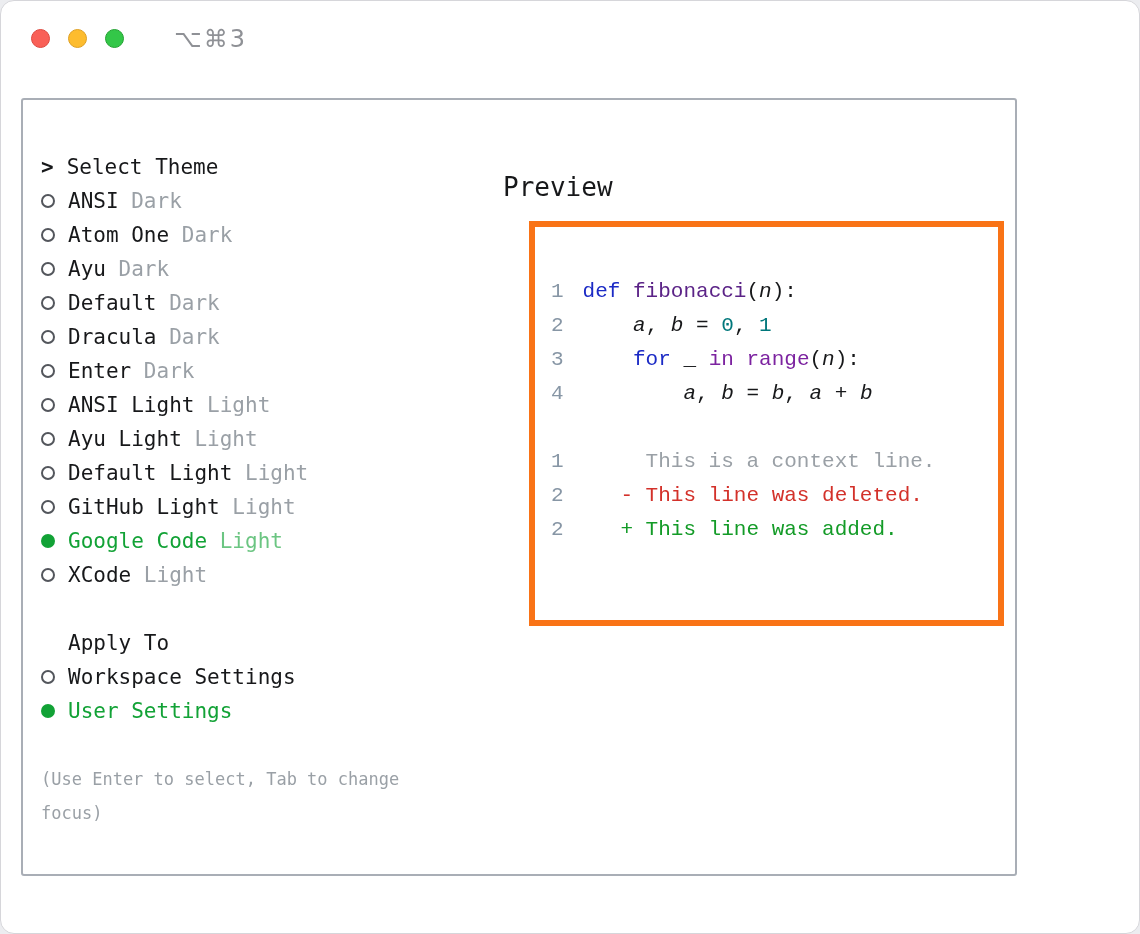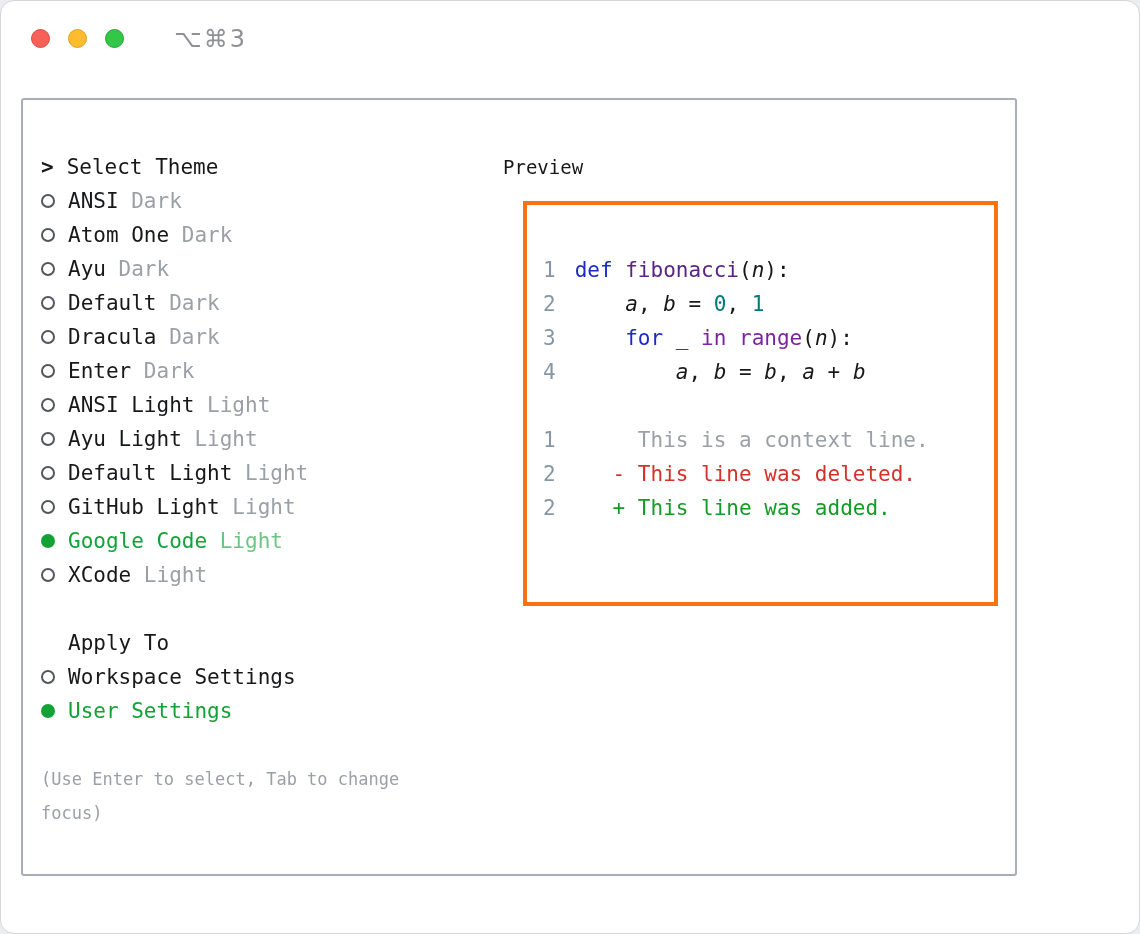--- a/index.html
+++ b/index.html
@@ -42,24 +42,24 @@
   .t-name { color:var(--text,#17181a); }
   .t-variant { color:var(--muted,#9aa0a6); }
   .theme-item.selected .t-name { color:var(--accent-green,#12a236); }
   .theme-item.selected .t-variant { color:var(--accent-green,#12a236); opacity:.62; }
   .apply-header { margin-top:34px; padding-left:27px; }
   .apply-item.selected .a-label { color:var(--accent-green,#12a236); }
   .hint {
     margin-top:34px; max-width:420px; font-size:17px; line-height:34px;
     color:var(--muted,#9aa0a6);
   }
-  .preview-title { height:34px; display:flex; align-items:center; font-size:19px; }
+  .preview-title { height:34px; display:flex; align-items:center; font-size:26px;margin-top:20px; }
   .preview-box {
-    margin-top:17px; margin-left:20px; width:475px; height:405px;
-    border:4px solid #f97316; padding:48px 10px 0 16px; background:#fff;
+    margin-top:17px; margin-left:26px; width:475px; height:405px;
+    border:6px solid #f97316; padding:48px 10px 0 16px; background:#fff;font-family:Liberation Mono, monospace;
   }
   .code-line { height:34px; line-height:34px; white-space:pre; font-size:21px; }
   .lnum { display:inline-block; width:1ch; margin-right:19px; color:var(--line-number,#8796a5); }
   .tok-plain { color:var(--text,#17181a); }
   .tok-kw  { color:var(--keyword,#1b2ac5); }
   .tok-kw2 { color:var(--keyword-alt,#7c23a0); }
   .tok-fn  { color:var(--function,#5b2387); }
   .tok-num { color:var(--number,#00777b); }
   .tok-var { color:var(--text,#17181a); font-style:italic; }
   .tok-ctx { color:var(--muted,#9aa0a6); }

